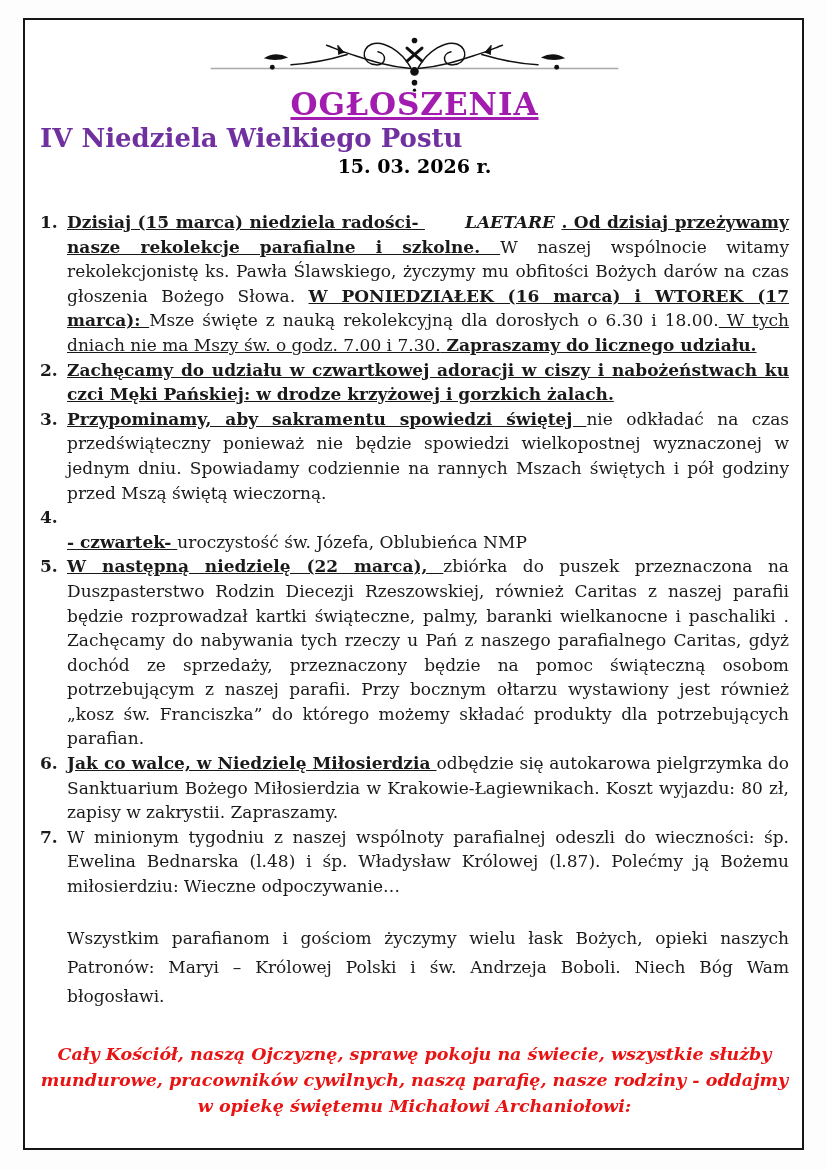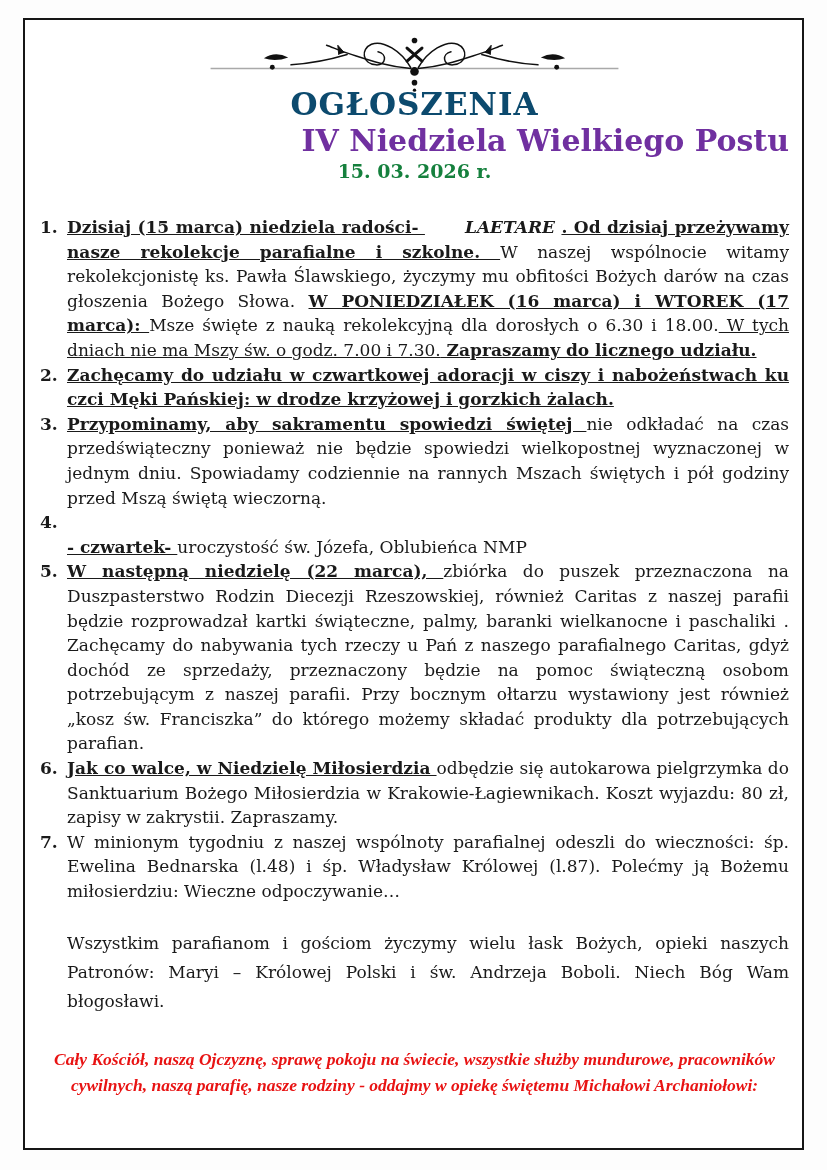--- a/index.html
+++ b/index.html
@@ -12,39 +12,39 @@
     border:2px solid #161616;background:#fff;
     padding:14px 13px 0 15px;box-sizing:border-box;overflow:hidden;
   }
   .ornament-wrap{text-align:center;margin:0;}
   .ornament-wrap svg{display:block;margin:0 auto;}
   h1.title{
     margin:-6px 0 0 0;text-align:center;font-size:31px;letter-spacing:1px;
     font-weight:bold;
   }
   h2.subtitle{
-    margin:1px 0 0 0;text-align:right;font-size:30px;font-weight:bold;
+    margin:1px 0 0 0;text-align:left;font-size:26px;font-weight:bold;
   }
   h3.docdate{
     margin:2px 0 0 0;text-align:center;font-size:19px;font-weight:bold;
   }
   .list{margin-top:33px;font-size:17px;line-height:24.6px;}
   .item{display:flex;}
   .num{width:27px;flex:0 0 27px;font-weight:bold;}
   .itext{flex:1;text-align:justify;}
   .rb{font-weight:bold;text-decoration:underline;}
   .ri{}
   .rbi{font-weight:bold;font-style:italic;margin-left:40px;}
   .ru{text-decoration:underline;}
   .closing{
     margin:25px 0 0 27px;font-size:17px;line-height:29px;text-align:justify;
   }
   .prayer{
     margin-top:30px;text-align:center;font-weight:bold;font-style:italic;
-    font-size:17.5px;line-height:26px;font-family:Liberation Serif, serif;
+    font-size:17.5px;line-height:26px;
   }
   .prayer p{margin:0;}
 </style>
 </head>
 <body>
 
 <div class="page">
 
   <div class="ornament-wrap">
     <svg width="415" height="58" viewBox="0 0 440 62" aria-hidden="true">
@@ -61,23 +61,23 @@
       <g fill="#111" stroke="#111">
         <circle cx="220" cy="7" r="3" stroke="none"></circle>
         <path d="M212 15 L228 29 M228 15 L212 29" fill="none" stroke-width="3.2" stroke-linecap="round"></path>
         <circle cx="220" cy="40" r="4.6" stroke="none"></circle>
         <circle cx="220" cy="52" r="3" stroke="none"></circle>
         <circle cx="220" cy="60" r="1.8" stroke="none"></circle>
       </g>
     </svg>
   </div>
 
-  <h1 class="title" style="color: #0c4a6e;">OGŁOSZENIA</h1>
+  <h1 class="title" style="color: #a21caf; text-decoration: underline;">OGŁOSZENIA</h1>
   <h2 class="subtitle" style="color: rgb(112, 48, 160);">IV Niedziela Wielkiego Postu</h2>
-  <h3 class="docdate" style="color: #15803d;">15. 03. 2026 r.</h3>
+  <h3 class="docdate" style="color: #000000;">15. 03. 2026 r.</h3>
 
   <div class="list">
       <div class="item">
         <span class="num">1.</span>
         <div class="itext"><span class="rb">Dzisiaj (15 marca) niedziela radości- </span><span class="rbi">LAETARE </span><span class="rb">. Od dzisiaj przeżywamy nasze rekolekcje parafialne i szkolne. </span><span class="rr">W naszej wspólnocie witamy rekolekcjonistę ks. Pawła Ślawskiego, życzymy mu obfitości Bożych darów na czas głoszenia Bożego Słowa. </span><span class="rb">W PONIEDZIAŁEK (16 marca) i WTOREK (17 marca): </span><span class="rr">Msze święte z nauką rekolekcyjną dla dorosłych o 6.30 i 18.00.</span><span class="ru"> W tych dniach nie ma Mszy św. o godz. 7.00 i 7.30.</span><span class="rb"> Zapraszamy do licznego udziału.</span></div>
       </div>
       <div class="item">
         <span class="num">2.</span>
         <div class="itext"><span class="rb">Zachęcamy do udziału w czwartkowej adoracji w ciszy i nabożeństwach ku czci Męki Pańskiej: w drodze krzyżowej i gorzkich żalach.</span></div>
       </div>

